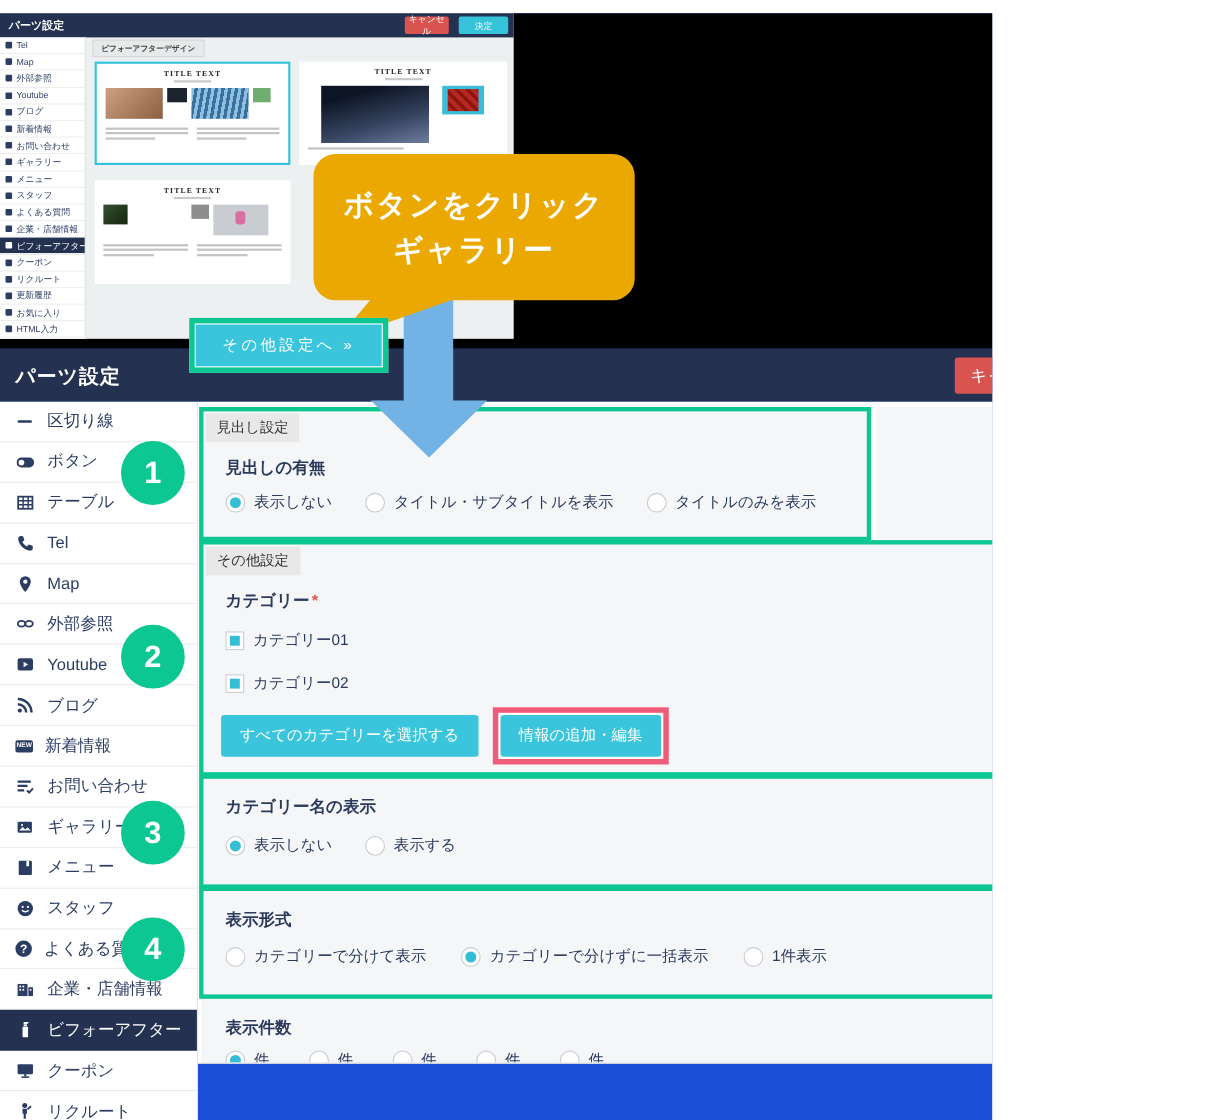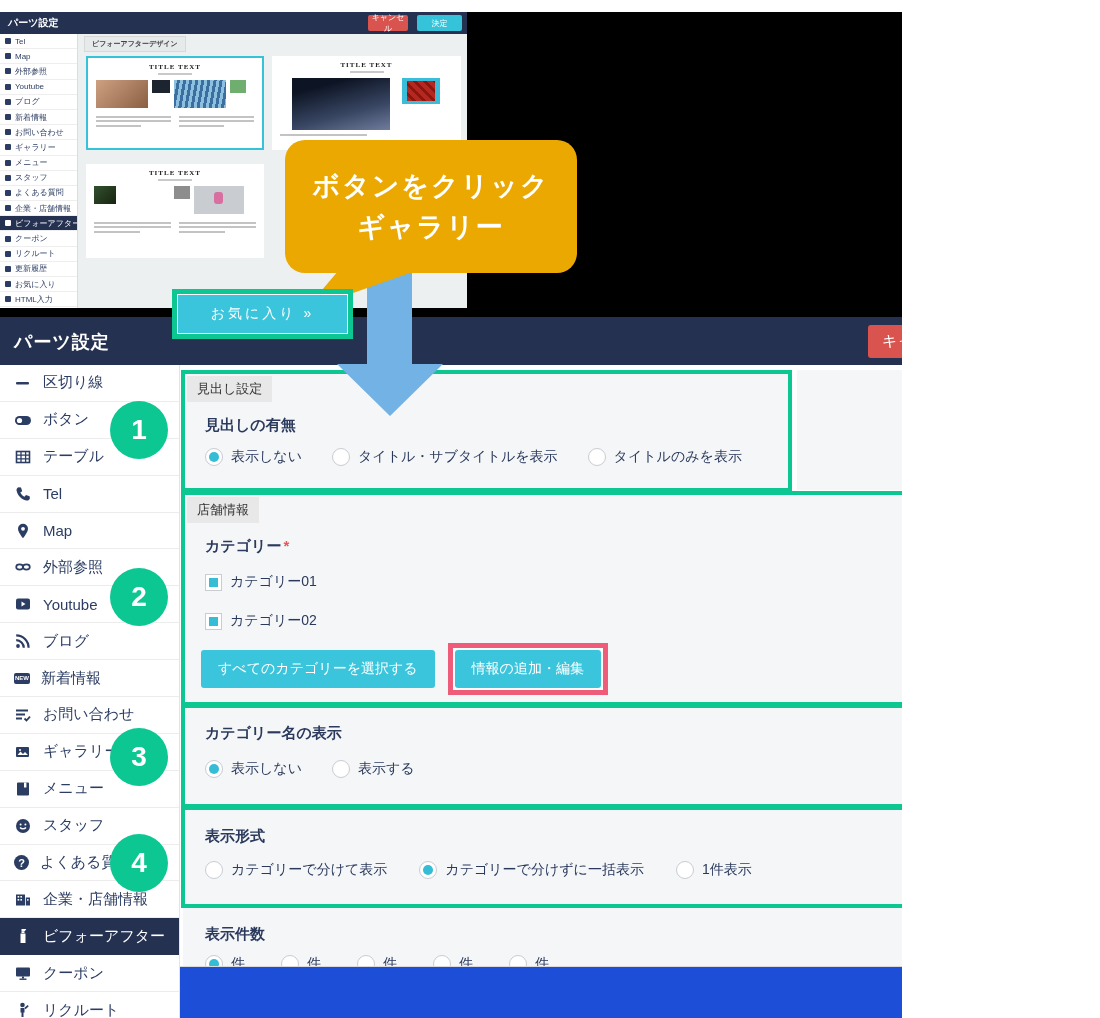--- a/index.html
+++ b/index.html
@@ -280,21 +280,21 @@
     <polygon points="37,0 82,0 82,106 113,106 60,158 7,106 37,106" fill="#72b2e4"></polygon>
   </svg>
   <svg class="bubble-tail" width="140" height="65">
     <polygon points="50,5 5,58 135,12" fill="#eba800"></polygon>
   </svg>
   <div class="bubble">
     <span>ボタンをクリック</span>
     <span>ギャラリー</span>
   </div>
   <div class="btn-frame">
-    <button class="other-btn">お気に入り »</button>
+    <button class="other-btn">その他設定へ »</button>
   </div>
 
   <div class="app-header">
     <span class="app-title">パーツ設定</span>
     <button class="hd-btn hd-cancel">キャンセル</button>
     <button class="hd-btn hd-ok">決定</button>
   </div>
 
   <div class="side">
       <div class="side-item">
@@ -480,21 +480,21 @@
           </label>
           <label class="opt">
             <span class="radio"></span>
             <span class="opt-label">タイトルのみを表示</span>
           </label>
         </div>
     </div>
     <div class="gblock gb1b"></div>
 
     <div class="gblock gb2">
-      <div class="chip">店舗情報</div>
+      <div class="chip">その他設定</div>
       <div class="sec-title b2-title">
         <span>カテゴリー</span><span class="req">*</span>
       </div>
       <div class="col b2-checks">
           <label class="opt">
             <span class="checkbox on"></span>
             <span class="opt-label">カテゴリー01</span>
           </label>
           <label class="opt">
             <span class="checkbox on"></span>

